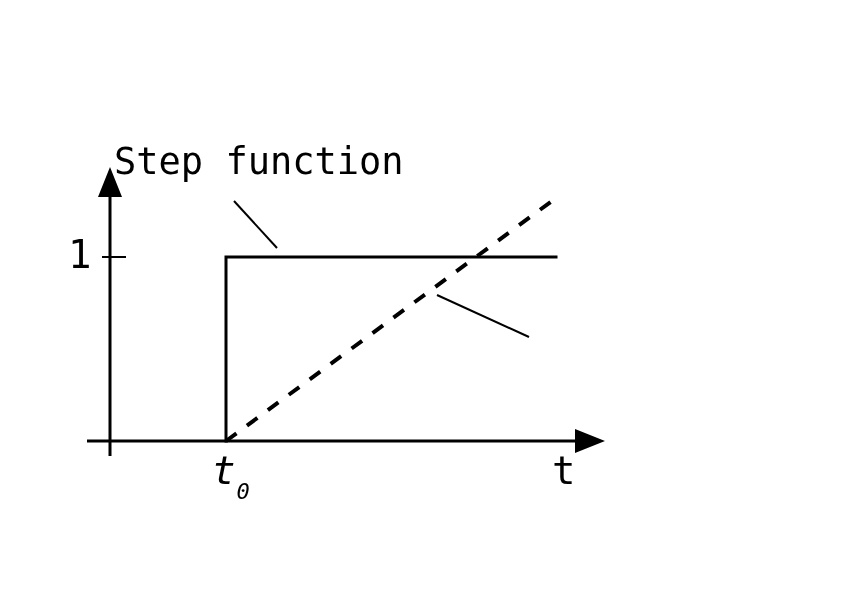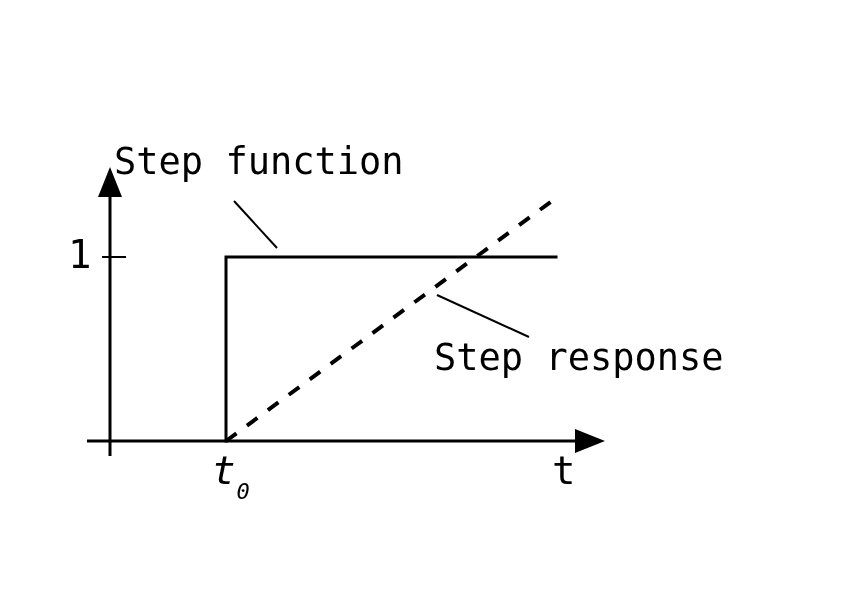--- a/index.html
+++ b/index.html
@@ -95,21 +95,20 @@
 
     <line x1="226" y1="410" x2="556" y2="167" fill="none" stroke="#000000" stroke-width="4" stroke-dasharray="13 13" stroke-linecap="butt"></line>
 
     <line x1="234" y1="170" x2="277" y2="217" stroke="#000000" stroke-width="2"></line>
 
     <line x1="437" y1="264" x2="529" y2="306" stroke="#000000" stroke-width="2"></line>
   </svg>
 
   <div class="fig-label" id="label-step-function">Step function</div>
 
-  <div class="fig-label" id="label-step-response">Step response</div>
 
   <div class="fig-label" id="label-y-one">1</div>
 
   <div class="fig-label" id="label-t-axis">t</div>
 
   <div class="fig-label" id="label-t-zero"><span>t</span><span class="sub">0</span></div>
 
 </div>
 
 </body></html>

